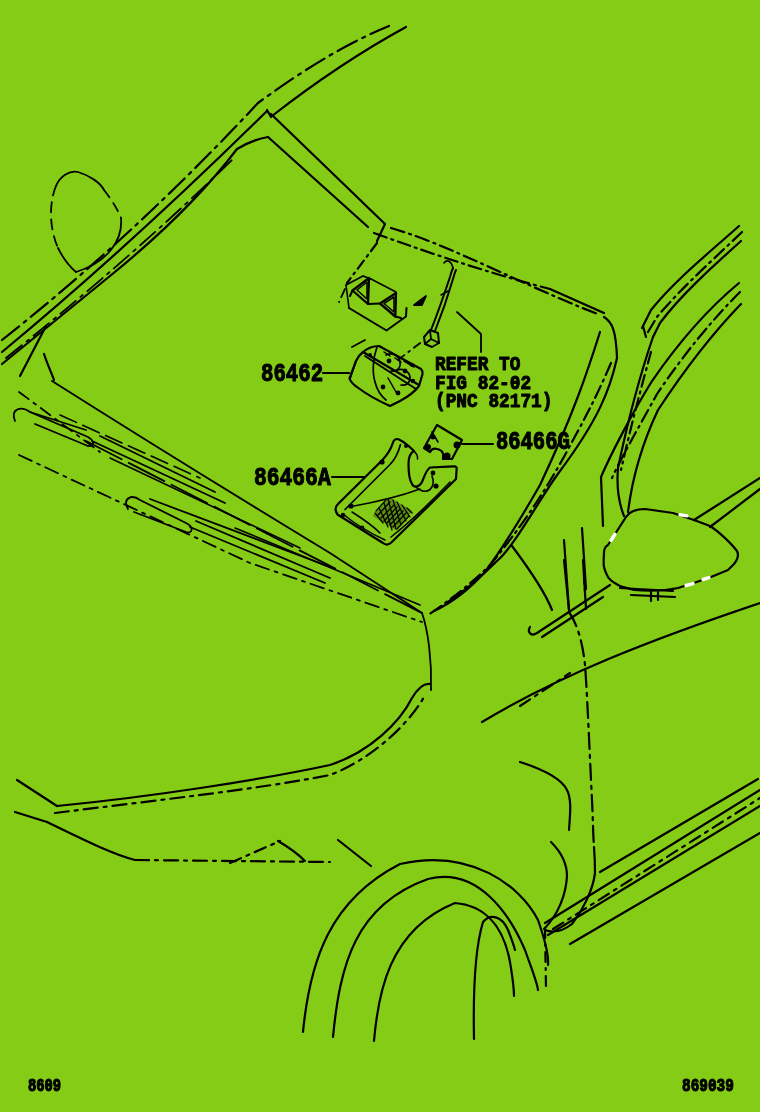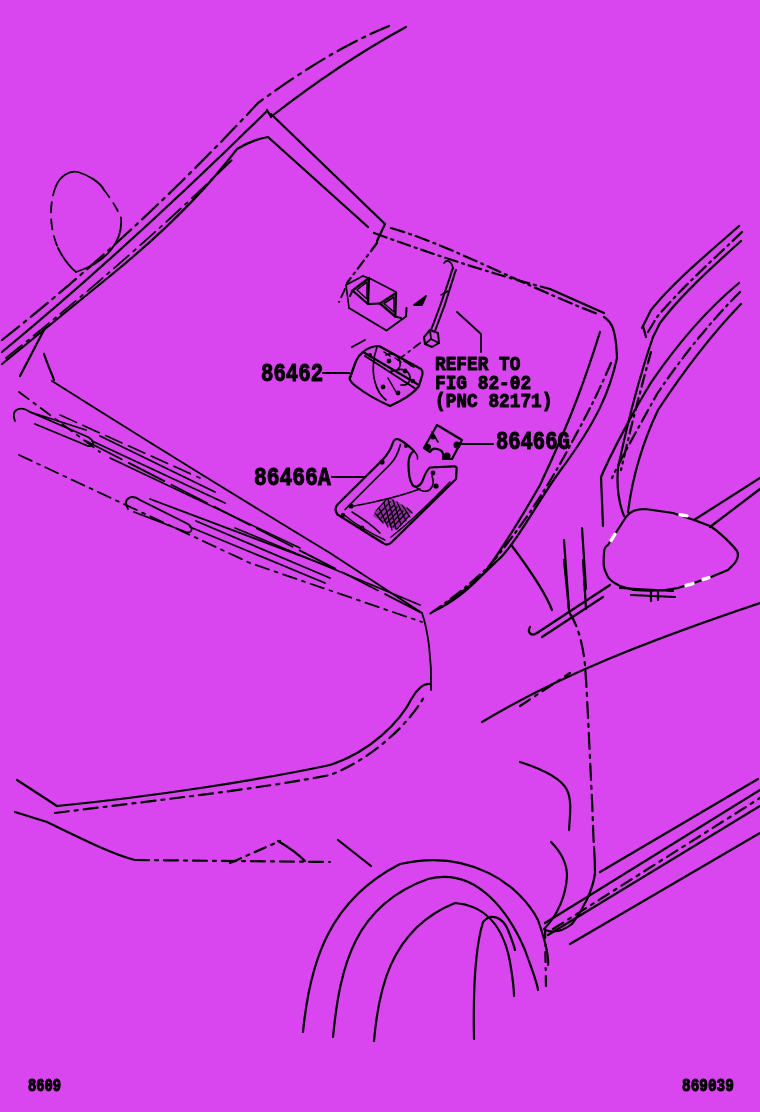--- a/index.html
+++ b/index.html
@@ -1,16 +1,16 @@
 <!DOCTYPE html>
 <html><head>
 <meta charset="utf-8">
 <style>
   html,body{margin:0;padding:0;background:#fff;}
-  #page{position:relative;width:760px;height:1112px;background:#d946ef;overflow:hidden;}
+  #page{position:relative;width:760px;height:1112px;background:#84cc16;overflow:hidden;}
   svg{position:absolute;left:0;top:0;}
   text{font-family:"Liberation Mono",monospace;font-weight:bold;fill:#000;stroke:#000;}
 </style>
 </head>
 <body>
 <div id="page">
 <svg width="760" height="1112" viewBox="0 0 760 1112" fill="none" stroke="#000" stroke-width="2.2" stroke-linecap="round" stroke-linejoin="round">
 
 <g id="leftpillar">
   <path d="M2,340 Q135,235 258,103 Q330,50 389,26" stroke-dasharray="22 6 3 6"></path>

